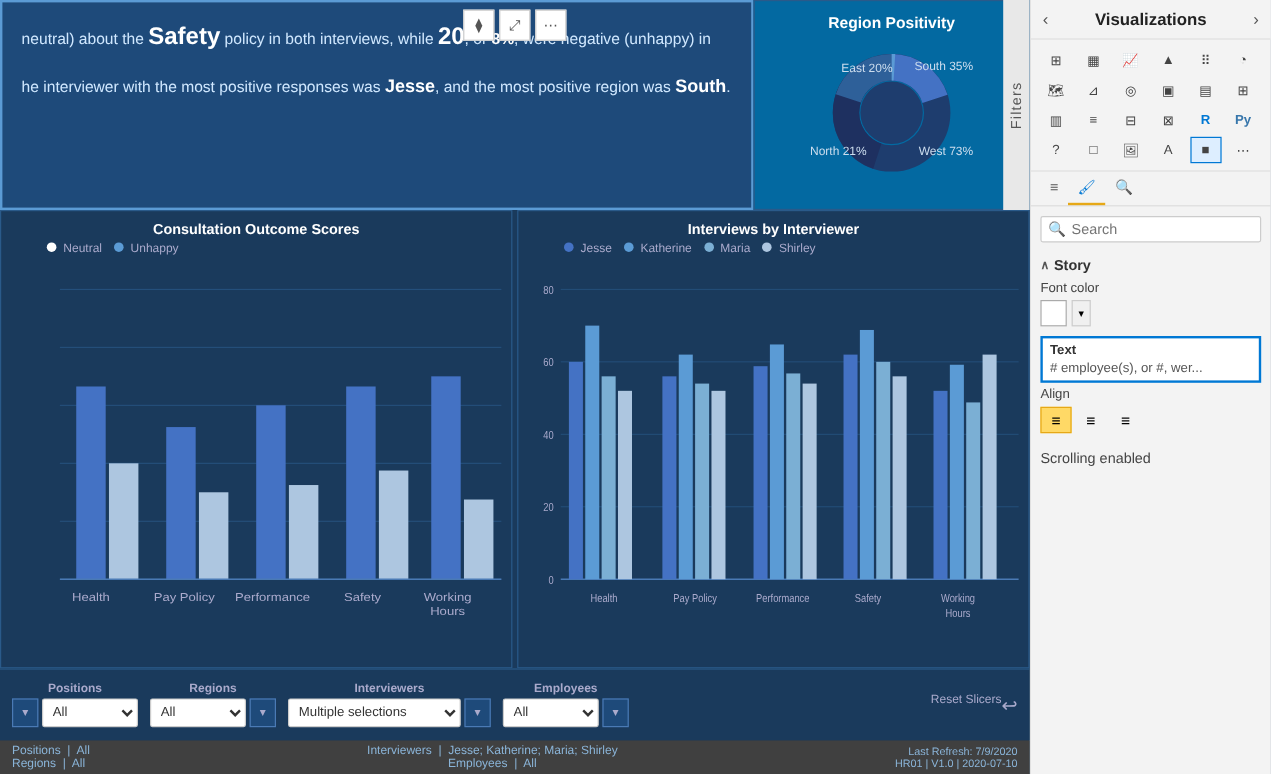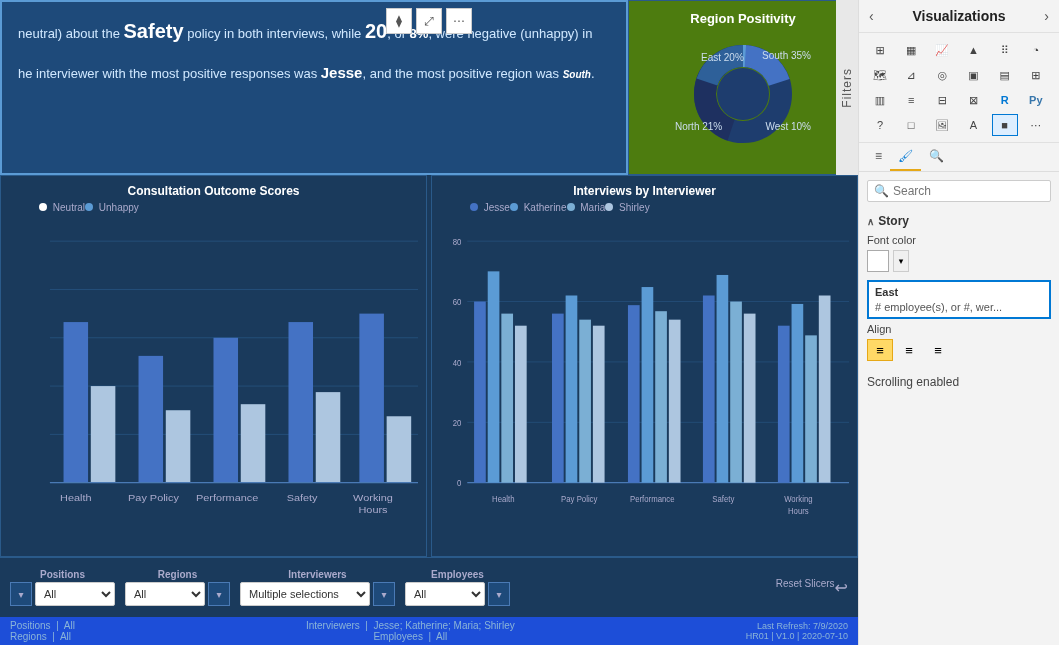--- a/index.html
+++ b/index.html
@@ -50,25 +50,25 @@
       border: 2px solid #5b9bd5;
       padding: 14px 16px;
       color: #d0e8ff;
       font-size: 13px;
       line-height: 1.5;
       overflow: hidden;
     }
     .narrative-panel .bold-large { font-weight: 900; font-size: 20px; color: #fff; }
     .narrative-panel .bold-pct { font-weight: 700; color: #fff; }
     .narrative-panel .bold-name { font-weight: 900; color: #fff; font-size: 15px; }
-    .narrative-panel .bold-region { font-weight: 900; color: #fff; font-size: 10px; font-style: italic; }
+    .narrative-panel .bold-region { font-weight: 900; color: #fff; font-size: 15px; }
 
     .donut-panel {
       width: 230px;
-      background: #4d7c0f;
+      background: #0369a1;
       border: 1px solid #2a5a8a;
       padding: 10px;
       position: relative;
     }
     .donut-panel-title {
       color: #fff;
       font-size: 13px;
       font-weight: 600;
       text-align: center;
       margin-bottom: 8px;
@@ -130,20 +130,21 @@
     }
     .chart-title {
       color: #fff;
       font-size: 12px;
       font-weight: 600;
       text-align: center;
       margin-bottom: 4px;
     }
     .chart-legend {
       display: flex;
+      gap: 10px;
       font-size: 10px;
       color: #aac;
       margin-bottom: 4px;
       padding-left: 30px;
     }
     .legend-dot {
       width: 8px;
       height: 8px;
       border-radius: 50%;
       display: inline-block;
@@ -210,21 +211,21 @@
       align-items: flex-start;
       color: #aac;
       font-size: 10px;
       cursor: pointer;
       margin-left: auto;
     }
 
     
     .status-bar {
       height: 28px;
-      background: #1d4ed8;
+      background: #404040;
       display: flex;
       align-items: center;
       padding: 0 10px;
       justify-content: space-between;
       font-size: 10px;
       color: #8ab4d8;
     }
     .status-bar-left { display: flex; flex-direction: column; }
     .status-bar-center { text-align: center; }
     .status-bar-right { text-align: right; font-size: 9px; }
@@ -500,21 +501,21 @@
 
           <circle cx="70" cy="60" r="38" fill="none" stroke="#5b9bd5" stroke-width="22" stroke-dasharray="50.14 238.76" stroke-dashoffset="47.75" transform="rotate(-90 70 60)"></circle>
 
           <circle cx="70" cy="60" r="26" fill="#1e3d6e"></circle>
         </svg>
         
         <div class="donut-labels">
           <div class="donut-label" style="top:18px; left:28px;">East 20%</div>
           <div class="donut-label" style="top:16px; right:2px;">South 35%</div>
           <div class="donut-label" style="bottom:22px; left:2px;">North 21%</div>
-          <div class="donut-label" style="bottom:22px; right:2px;">West 10%</div>
+          <div class="donut-label" style="bottom:22px; right:2px;">West 73%</div>
         </div>
       </div>
     </div>
 
     <div class="filters-strip">
       <span class="filters-text">Filters</span>
     </div>
   </div>
 
   <div class="charts-section" style="height: 360px;">
@@ -656,21 +657,21 @@
         <select class="filter-dropdown" style="width:80px;">
           <option>All</option>
         </select>
         <div class="filter-arrow">▾</div>
       </div>
     </div>
 
     <div class="filter-group">
       <div class="filter-label">Interviewers</div>
       <div class="filter-select-wrap">
-        <select class="filter-dropdown" style="width:130px;">
+        <select class="filter-dropdown" style="width:144px;">
           <option>Multiple selections</option>
         </select>
         <div class="filter-arrow">▾</div>
       </div>
     </div>
 
     <div class="filter-group">
       <div class="filter-label">Employees</div>
       <div class="filter-select-wrap">
         <select class="filter-dropdown" style="width:80px;">
@@ -779,21 +780,21 @@
     <div class="viz-field-row">
       <div class="viz-field-label">Font color</div>
       <div class="viz-color-picker">
         <div class="color-swatch"></div>
         <div class="color-arrow-btn">▾</div>
       </div>
     </div>
 
 
     <div class="viz-text-box">
-      <div class="viz-text-box-label">East</div>
+      <div class="viz-text-box-label">Text</div>
       <div class="viz-text-value"># employee(s), or #, wer...</div>
     </div>
 
     <div class="viz-field-row">
       <div class="viz-field-label">Align</div>
       <div class="viz-align-row">
         <button class="align-btn active">≡</button>
         <button class="align-btn">≡</button>
         <button class="align-btn">≡</button>
       </div>

